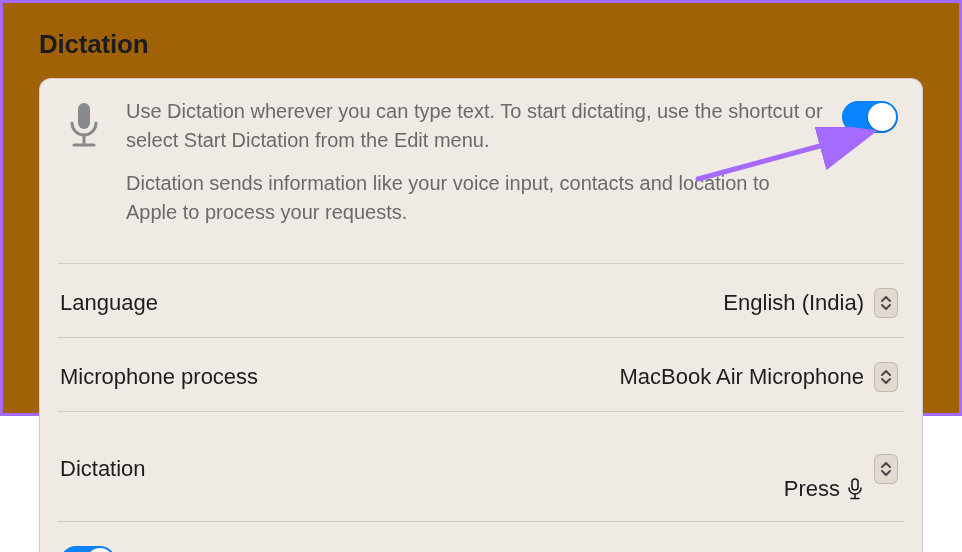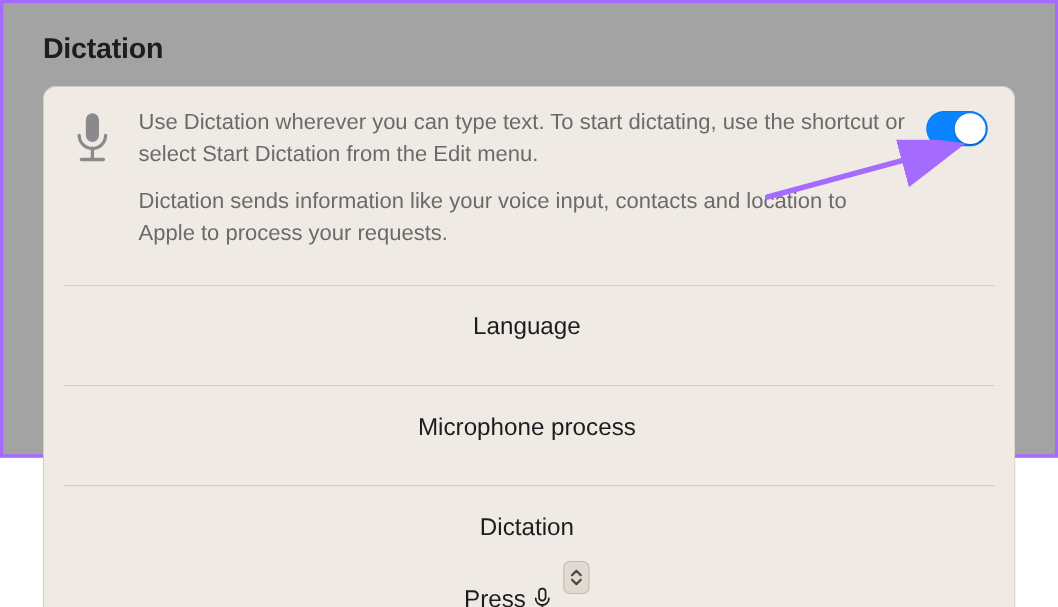--- a/index.html
+++ b/index.html
@@ -7,59 +7,59 @@
     font-family: -apple-system, BlinkMacSystemFont, "Segoe UI", Helvetica, Arial, sans-serif;
     background: #fff;
     width: 962px;
     height: 552px;
     overflow: hidden;
   }
   .outer-frame {
     width: 962px;
     height: 416px;
     border: 3px solid #a56bff;
-    background: #a3a3a3;
+    background: #a16207;
     padding: 26px 36px 0 36px;
     position: relative;
   }
   .section-title {
     font-size: 26px;
     font-weight: 700;
     color: #1d1d1f;
     margin-bottom: 18px;
     letter-spacing: -0.2px;
   }
   .panel {
     background: #f0eae4;
     border: 1px solid rgba(0,0,0,0.12);
     border-radius: 12px;
     padding: 0 18px;
   }
   .intro-row {
     display: flex;
     align-items: flex-start;
-    padding: 18px 6px 32px 2px;
+    padding: 18px 6px 20px 2px;
     border-bottom: 1px solid rgba(0,0,0,0.12);
     gap: 18px;
   }
   .intro-icon {
     flex: 0 0 48px;
     display: flex;
     align-items: flex-start;
     justify-content: center;
     padding-top: 4px;
   }
   .intro-text {
     flex: 1;
     color: #6a6a6c;
     font-size: 20px;
     line-height: 1.45;
   }
   .intro-text p { margin-bottom: 14px; }
-  .intro-text p:last-child { margin-bottom: 0; }
+  .intro-text p:last-child { margin-bottom: 16px; }
   .intro-toggle {
     flex: 0 0 auto;
     padding-top: 4px;
     position: relative;
   }
   .toggle {
     width: 56px;
     height: 32px;
     background: #0a84ff;
     border-radius: 16px;
@@ -74,23 +74,22 @@
     width: 28px;
     height: 28px;
     background: #fff;
     border-radius: 50%;
     box-shadow: 0 1px 2px rgba(0,0,0,0.3);
   }
   .row {
     display: flex;
     align-items: center;
     justify-content: space-between;
-    padding: 24px 6px 40px 2px;
+    padding: 24px 6px 19px 2px;
     border-bottom: 1px solid rgba(0,0,0,0.12);
-    flex-direction: column;
   }
   .row:last-child { border-bottom: none; }
   .row-label {
     font-size: 22px;
     color: #1d1d1f;
   }
   .row-value {
     display: flex;
     align-items: center;
     gap: 10px;
@@ -146,24 +145,42 @@
       </div>
       <div class="intro-toggle">
         <div class="toggle">
           <div class="knob"></div>
         </div>
       </div>
     </div>
 
     <div class="row">
       <div class="row-label">Language</div>
+      <div class="row-value">
+        <span>English (India)</span>
+        <span class="stepper">
+          <svg width="12" height="18" viewBox="0 0 12 18">
+            <path d="M2 7 L6 3 L10 7" fill="none" stroke="#4a4a4c" stroke-width="2" stroke-linecap="round" stroke-linejoin="round"></path>
+            <path d="M2 11 L6 15 L10 11" fill="none" stroke="#4a4a4c" stroke-width="2" stroke-linecap="round" stroke-linejoin="round"></path>
+          </svg>
+        </span>
+      </div>
     </div>
 
     <div class="row">
       <div class="row-label">Microphone process</div>
+      <div class="row-value">
+        <span>MacBook Air Microphone</span>
+        <span class="stepper">
+          <svg width="12" height="18" viewBox="0 0 12 18">
+            <path d="M2 7 L6 3 L10 7" fill="none" stroke="#4a4a4c" stroke-width="2" stroke-linecap="round" stroke-linejoin="round"></path>
+            <path d="M2 11 L6 15 L10 11" fill="none" stroke="#4a4a4c" stroke-width="2" stroke-linecap="round" stroke-linejoin="round"></path>
+          </svg>
+        </span>
+      </div>
     </div>
 
     <div class="row">
       <div class="row-label">Dictation</div>
       <div class="row-value">
         <span class="shortcut-value">
           <span>Press</span>
           <span class="mic-glyph">
             <svg width="18" height="22" viewBox="0 0 18 22">
               <rect x="6" y="1" width="6" height="11" rx="3" fill="none" stroke="#1d1d1f" stroke-width="1.6"></rect>

